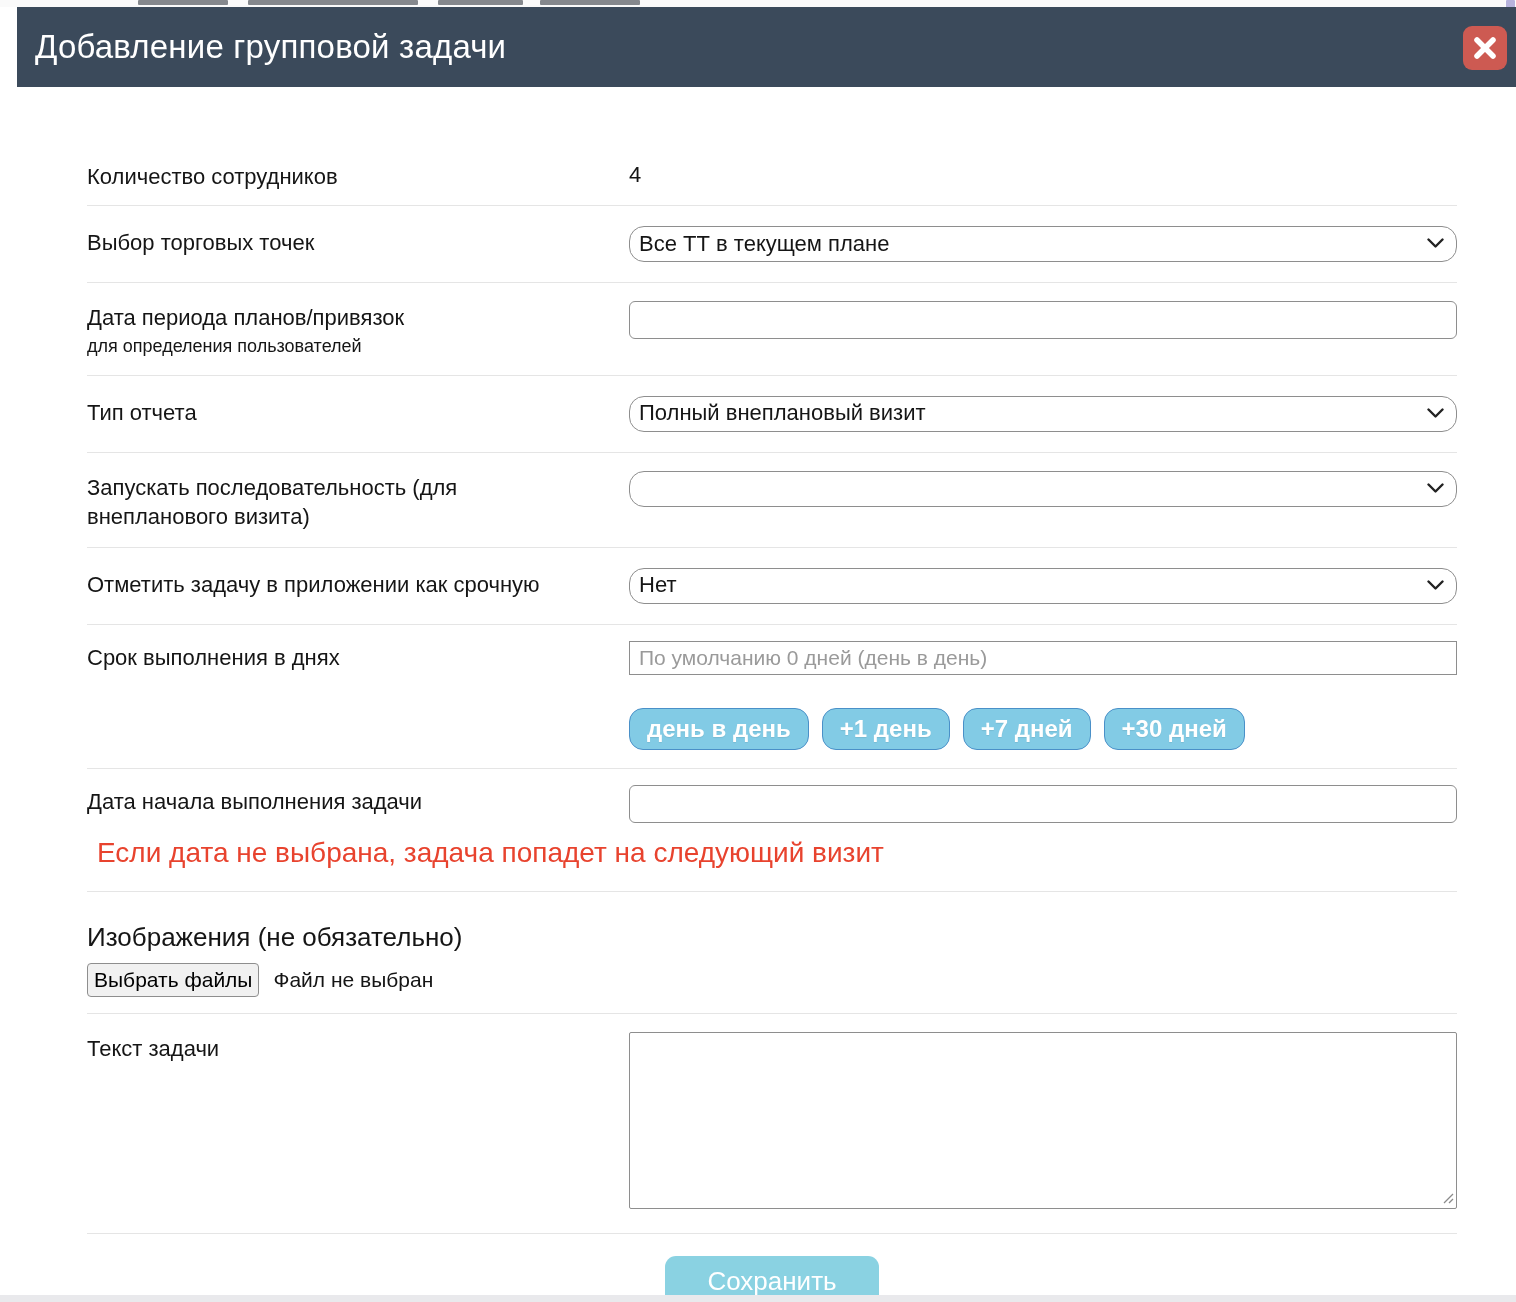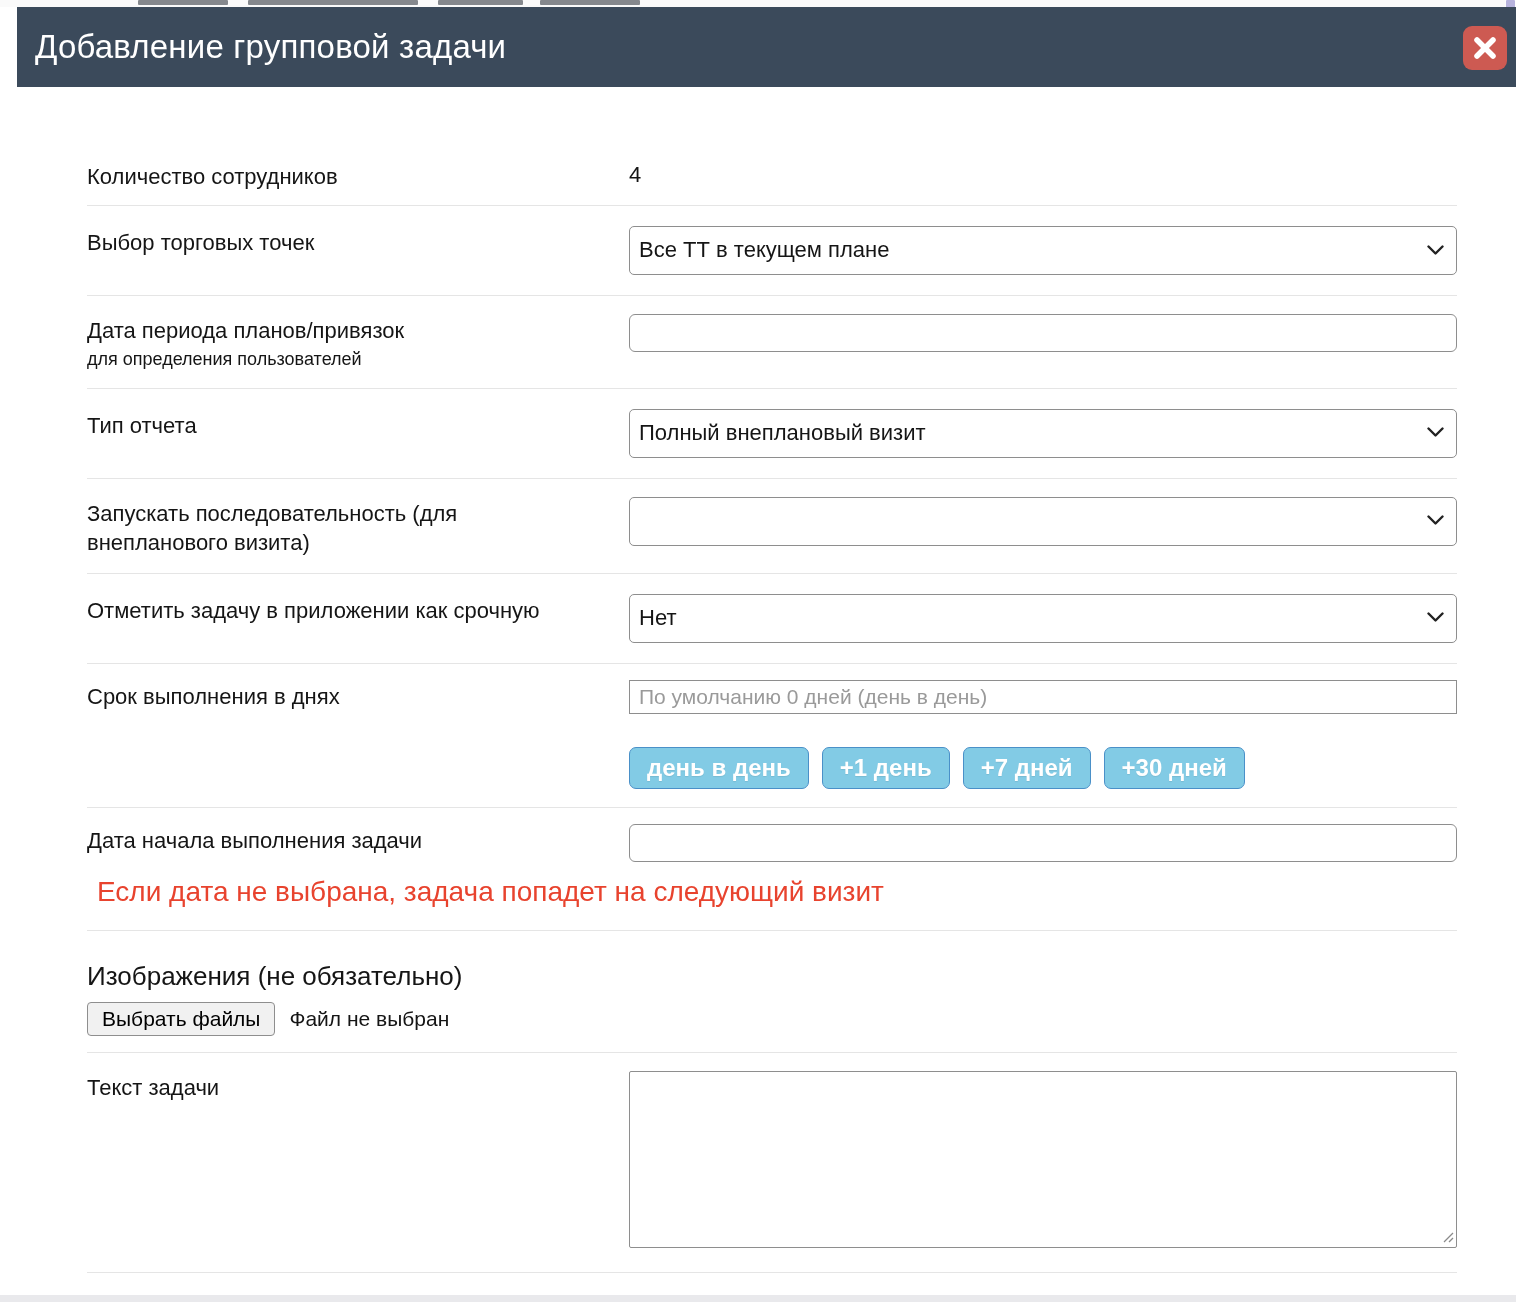--- a/index.html
+++ b/index.html
@@ -45,46 +45,46 @@
   .row-label { width:542px; min-width:542px; font-size:22px; line-height:1.32; padding:2px 30px 0 0; box-sizing:border-box; }
   .row-label .sub { font-size:18px; margin-top:3px; }
   .row-field { width:828px; }
 
   .r-static { padding:16px 0 14px; }
   .r-static .row-field { font-size:22px; padding-top:2px; }
 
   .r-select { padding:20px 0; }
   .r-tall   { padding:18px 0 16px; }
 
-  .select { height:49px; border:1px solid #8e8e8e; border-radius:5px; background:#fff;
+  .select { height:36px; border:1px solid #8e8e8e; border-radius:15px; background:#fff;
     display:flex; align-items:center; justify-content:space-between;
     padding:0 12px 1px 9px; box-sizing:border-box; cursor:default; }
   .select-value { font-size:22px; white-space:nowrap; }
   .chev { width:17px; height:11px; flex:none; }
 
   .text-input { width:100%; height:38px; border:1px solid #8e8e8e; border-radius:6px;
     font-size:21px; padding:0 9px; box-sizing:border-box; font-family:inherit; color:#151515; background:#fff; }
   .text-input::placeholder { color:#9a9a9a; }
   .text-input.short { height:34px; border-radius:0; }
 
   .r-due { padding:16px 0 18px; }
   .quick-buttons { display:flex; gap:13px; margin-top:33px; }
-  .quick-btn { background:#82cbe5; border:1px solid #4a90c8; border-radius:7px;
+  .quick-btn { background:#82cbe5; border:1px solid #4a90c8; border-radius:14px;
     color:#fff; font-weight:bold; font-size:24px; padding:6px 17px; font-family:inherit; cursor:pointer;
     text-shadow:0 1px 1px rgba(0,0,0,.08); }
 
   .r-start { display:block; padding:16px 0 6px; }
   .r-start .pair { display:flex; }
   .hint { color:#e8432e; font-size:28px; margin:14px 0 16px 10px; }
 
   .images-section { border-bottom:1px solid #e5e5e5; padding:18px 0 16px; }
   .images-heading { font-size:26px; font-weight:400; margin:12px 0 10px; }
   .file-row { display:flex; align-items:center; gap:14px; }
   .file-btn { background:#f1f1f1; border:1px solid #8e8e8e; border-radius:4px;
-    font-size:21px; padding:4px 14px; font-family:inherit; color:#000; cursor:pointer; }
+    font-size:21px; padding:4px 6px; font-family:inherit; color:#000; cursor:pointer; }
   .file-status { font-size:21px; }
 
   .r-text { padding:18px 0 24px; }
   .textarea-wrap { position:relative; width:828px; }
   .task-textarea { width:100%; height:177px; border:1px solid #8e8e8e; border-radius:2px;
     resize:none; box-sizing:border-box; font-family:inherit; font-size:20px; padding:6px 8px; display:block; }
   .resize-handle { position:absolute; right:3px; bottom:5px; width:13px; height:13px; cursor:nwse-resize; }
 
   .save-row { display:flex; justify-content:center; padding:22px 0 0; }
   .save-btn { background:#8ad2e2; color:#fff; border:none; border-radius:11px;

